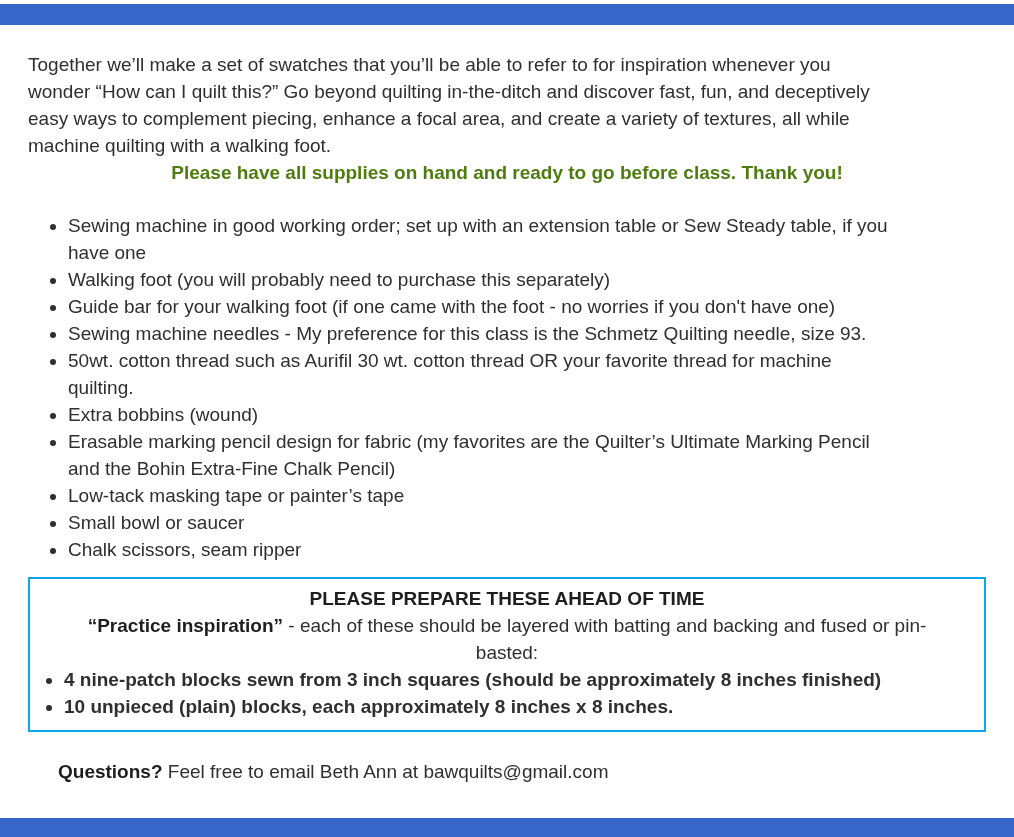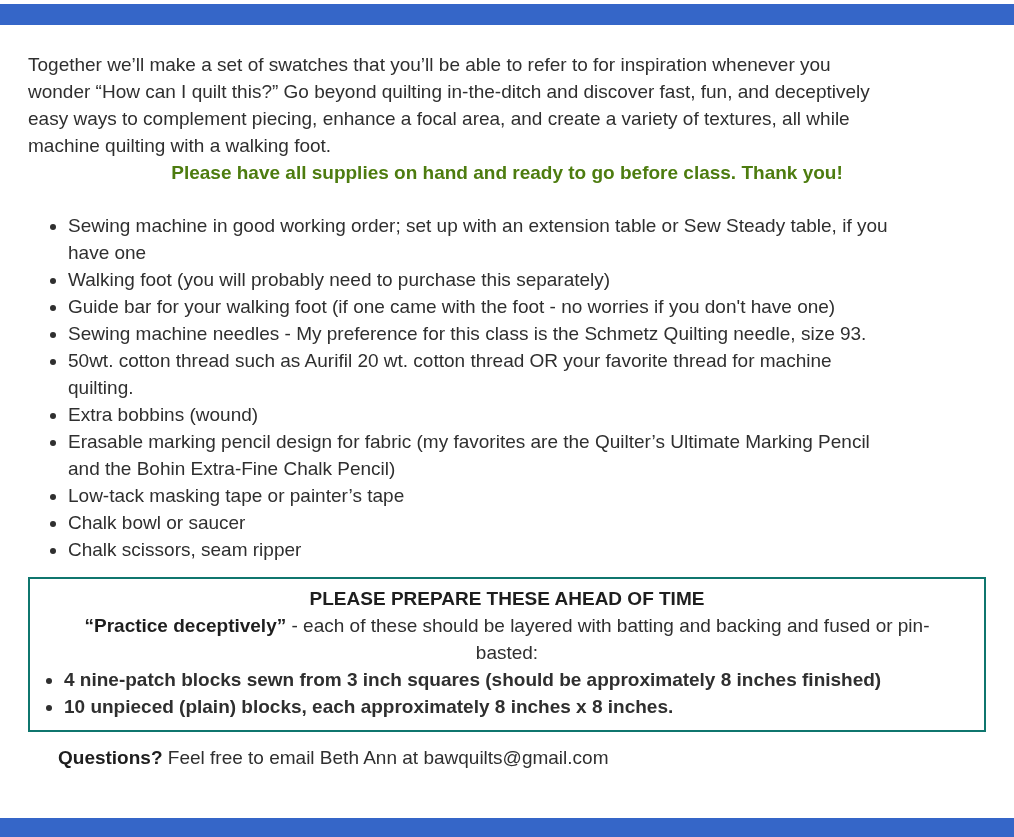--- a/index.html
+++ b/index.html
@@ -40,21 +40,21 @@
   ul.supplies-list {
     margin: 26px 0 0 0;
     padding-left: 40px;
   }
   ul.supplies-list li {
     white-space: pre-line;
     line-height: 27px;
   }
   .prepare-box {
     margin-top: 14px;
-    border: 2px solid #0f766e;
+    border: 2px solid #0ea5e9;
     padding: 6px 8px 10px 8px;
     text-align: center;
   }
   .prepare-box-title {
     font-weight: bold;
     color: #1e1e1e;
   }
   .practice-line .practice-label {
     font-weight: bold;
     color: #1e1e1e;
@@ -68,21 +68,21 @@
     padding-left: 26px;
   }
   ul.prepare-list li {
     line-height: 27px;
     font-weight: bold;
   }
   .prepare-note {
     font-style: italic;
   }
   .questions-line {
-    margin-top: 12px;
+    margin-top: 26px;
     padding-left: 30px;
   }
   .questions-label {
     font-weight: bold;
     color: #1e1e1e;
   }
 </style>
 </head>
 <body>
 
@@ -98,33 +98,33 @@
 machine quilting with a walking foot.</div>
 
     <div class="supplies-note">Please have all supplies on hand and ready to go before class. Thank you!</div>
 
     <ul class="supplies-list">
       <li>Sewing machine in good working order; set up with an extension table or Sew Steady table, if you
 have one</li>
       <li>Walking foot (you will probably need to purchase this separately)</li>
       <li>Guide bar for your walking foot (if one came with the foot - no worries if you don't have one)</li>
       <li>Sewing machine needles - My preference for this class is the Schmetz Quilting needle, size 93.</li>
-      <li>50wt. cotton thread such as Aurifil 20 wt. cotton thread OR your favorite thread for machine
+      <li>50wt. cotton thread such as Aurifil 30 wt. cotton thread OR your favorite thread for machine
 quilting.</li>
       <li>Extra bobbins (wound)</li>
       <li>Erasable marking pencil design for fabric (my favorites are the Quilter’s Ultimate Marking Pencil
 and the Bohin Extra-Fine Chalk Pencil)</li>
       <li>Low-tack masking tape or painter’s tape</li>
-      <li>Chalk bowl or saucer</li>
+      <li>Small bowl or saucer</li>
       <li>Chalk scissors, seam ripper</li>
     </ul>
 
     <div class="prepare-box">
       <div class="prepare-box-title">PLEASE PREPARE THESE AHEAD OF TIME</div>
-      <div class="practice-line"><span class="practice-label">“Practice deceptively”</span><span> - </span><span class="underlined">each of these should be layered with batting and backing</span><span> and fused or pin-</span><br><span>basted:</span></div>
+      <div class="practice-line"><span class="practice-label">“Practice inspiration”</span><span> - </span><span class="underlined">each of these should be layered with batting and backing</span><span> and fused or pin-</span><br><span>basted:</span></div>
       <ul class="prepare-list">
         <li>4 nine-patch blocks sewn from 3 inch squares (should be approximately 8 inches finished)</li>
         <li>10 unpieced (plain) blocks, each approximately 8 inches x 8 inches.</li>
       </ul>
     </div>
 
     <div class="questions-line"><span class="questions-label">Questions?</span> <span>Feel free to email Beth Ann at</span> <span>bawquilts@gmail.com</span></div>
 
   </div>
 

